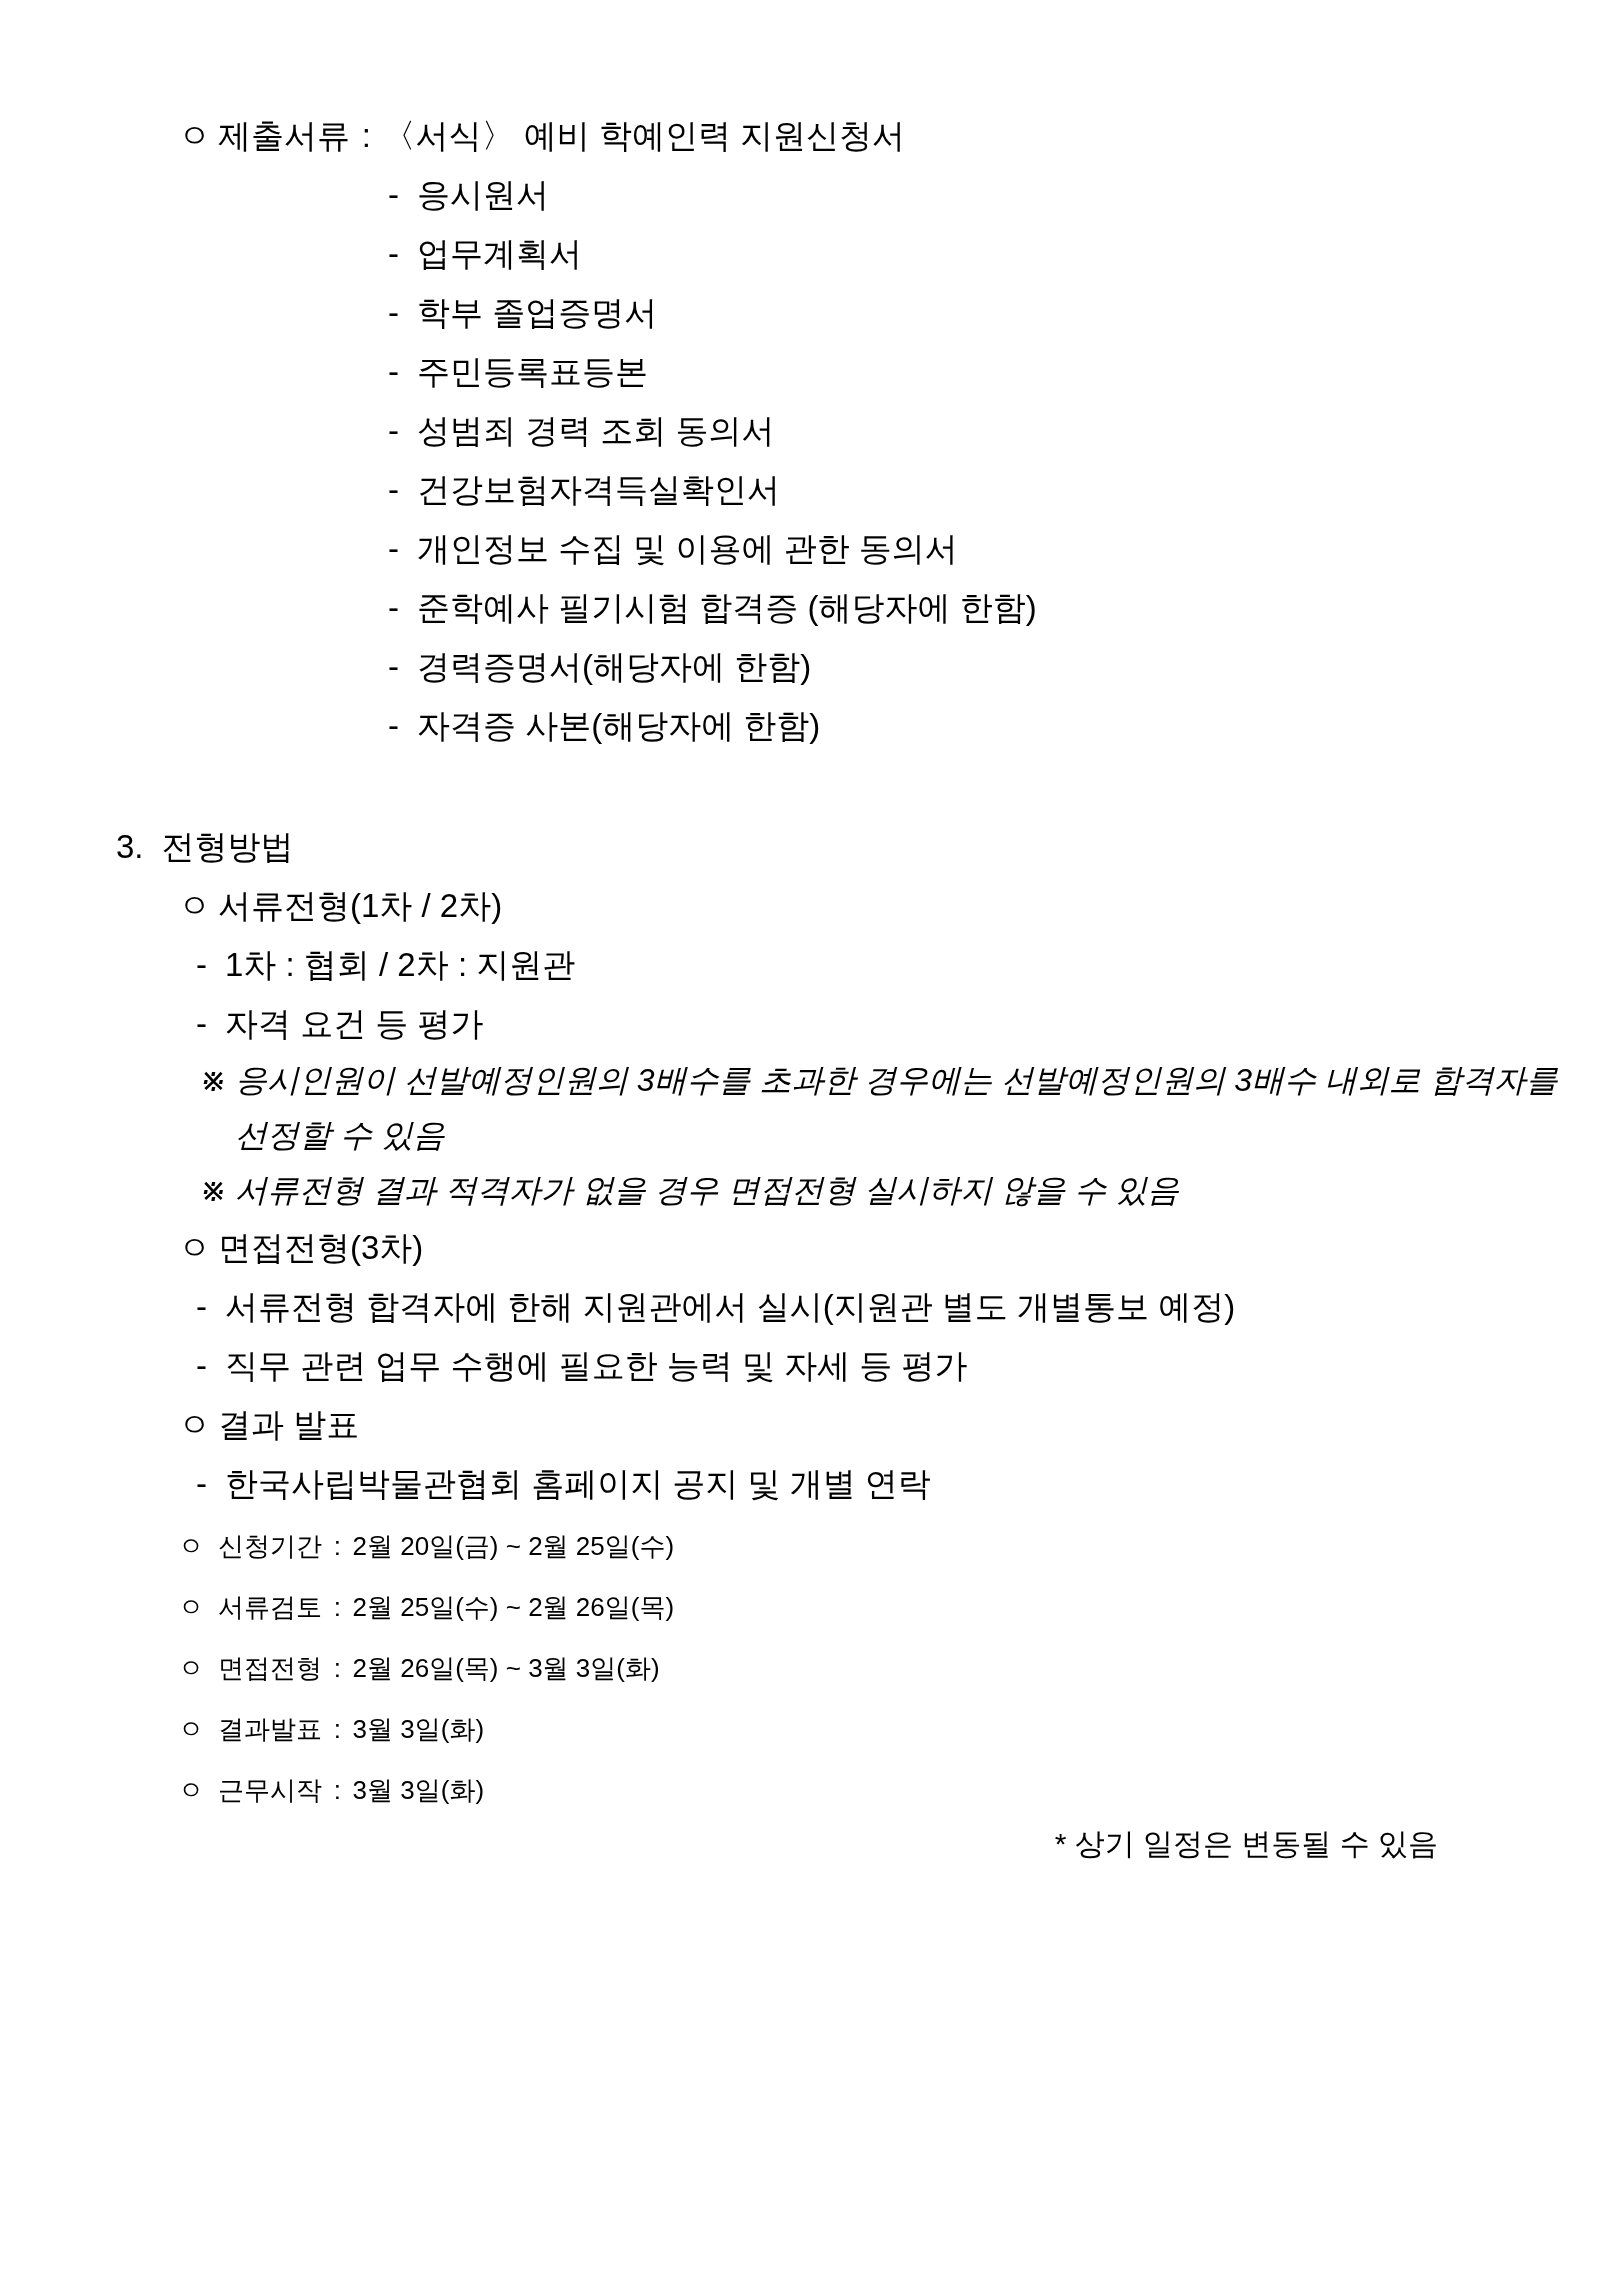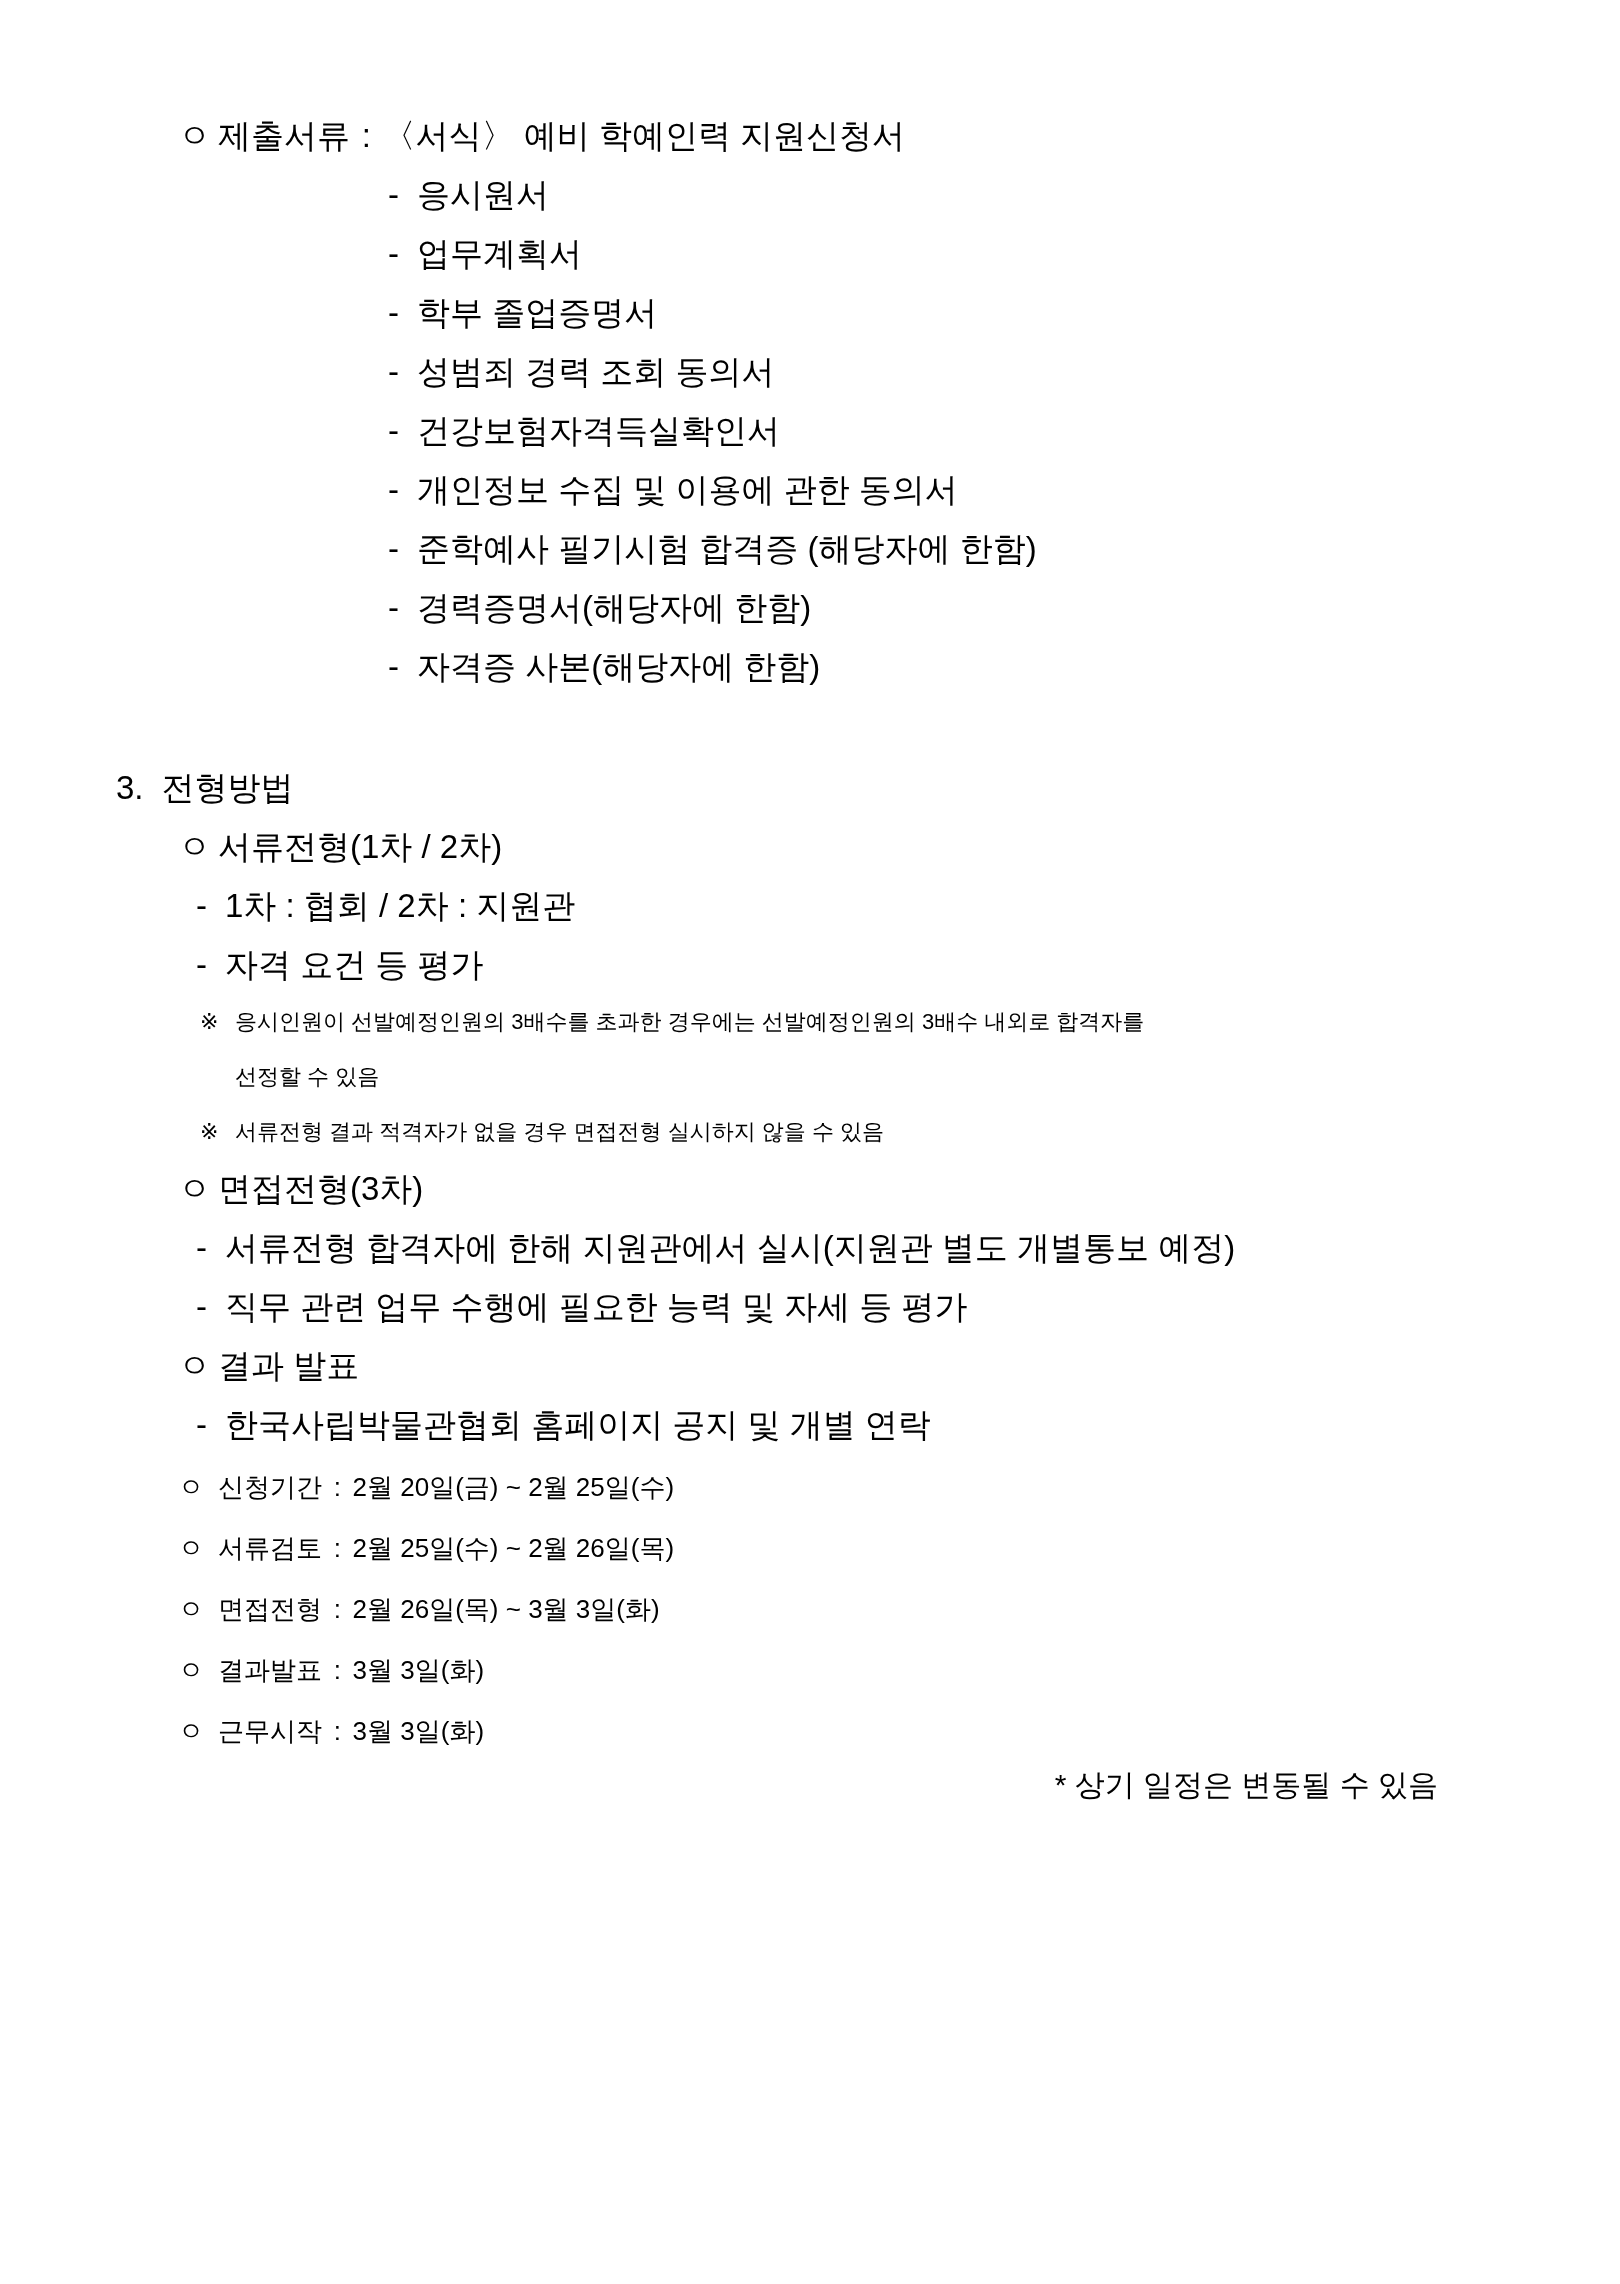--- a/index.html
+++ b/index.html
@@ -16,21 +16,21 @@
     font-family: "Liberation Sans", "DejaVu Sans", sans-serif;
     overflow: hidden;
     box-sizing: border-box;
     padding-top: 106px;
   }
   .line { white-space: nowrap; }
 
   
   .body-line   { font-size: 33px; line-height: 59px; }
   
-  .note-line   { font-size: 22px; line-height: 55px; }
+  .note-line   { font-size: 32px; line-height: 55px; font-style: italic; }
   
   .sched-line  { font-size: 26px; line-height: 61px; }
 
   .heading       { padding-left: 116px; }
   .bullet-l1     { padding-left: 178px; }
   .doc-item      { padding-left: 388px; }
   .dash-l2       { padding-left: 196px; }
   .note-l3       { padding-left: 200px; }
   .note-wrap     { padding-left: 235px; }
 
@@ -62,20 +62,23 @@
       <span class="m-bullet">ㅇ</span><span>제출서류</span><span class="sep">:</span><span>〈서식〉 예비 학예인력 지원신청서</span>
     </div>
     <div class="line body-line doc-item">
       <span class="m-dash">-</span><span>응시원서</span>
     </div>
     <div class="line body-line doc-item">
       <span class="m-dash">-</span><span>업무계획서</span>
     </div>
     <div class="line body-line doc-item">
       <span class="m-dash">-</span><span>학부 졸업증명서</span>
+    </div>
+    <div class="line body-line doc-item">
+      <span class="m-dash">-</span><span>주민등록표등본</span>
     </div>
     <div class="line body-line doc-item">
       <span class="m-dash">-</span><span>성범죄 경력 조회 동의서</span>
     </div>
     <div class="line body-line doc-item">
       <span class="m-dash">-</span><span>건강보험자격득실확인서</span>
     </div>
     <div class="line body-line doc-item">
       <span class="m-dash">-</span><span>개인정보 수집 및 이용에 관한 동의서</span>
     </div>

